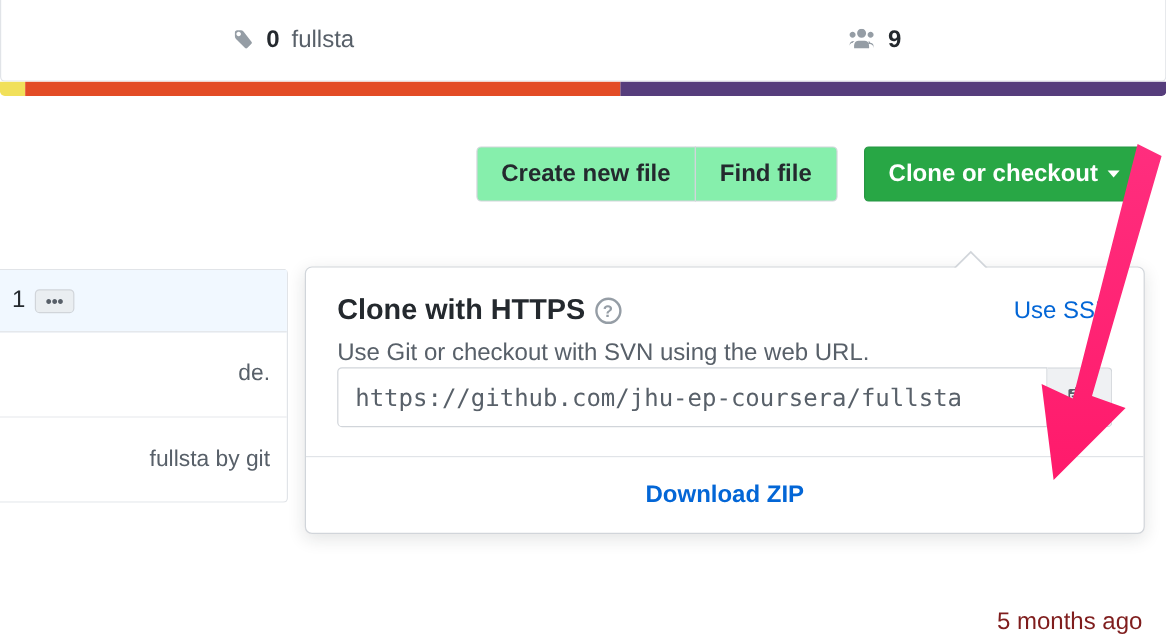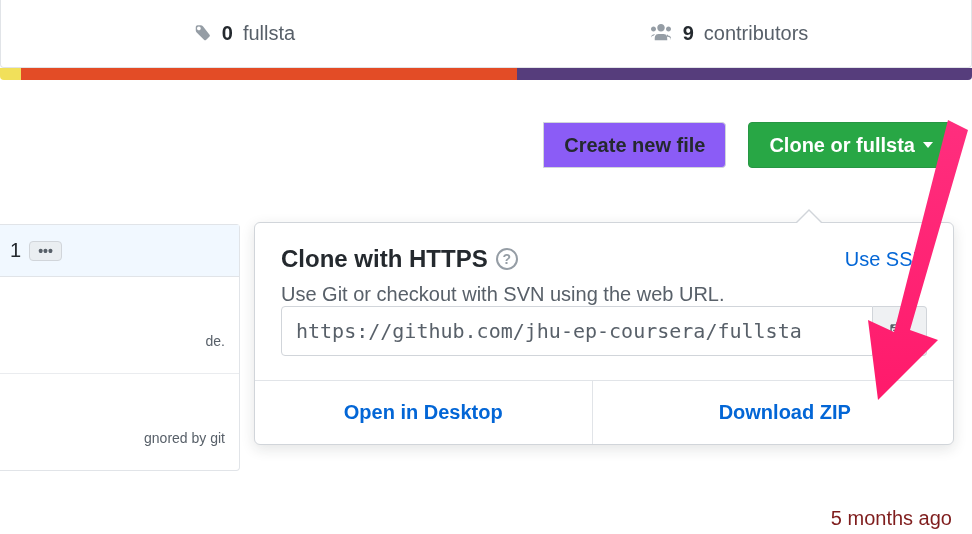--- a/index.html
+++ b/index.html
@@ -52,21 +52,21 @@
 
   
   .toolbar-row {
     display: flex;
     justify-content: flex-end;
     gap: 0;
     padding-right: 18px;
   }
   .btn-group { display: flex; }
   .btn {
-    background: #8b5cf6;
+    background: #86efac;
     border: 1px solid #d1d5da;
     color: #24292e;
     font-size: 20px;
     font-weight: 600;
     padding: 12px 20px;
     line-height: 1;
     cursor: pointer;
     white-space: nowrap;
   }
   .btn-group .btn { margin-left: -1px; }
@@ -116,24 +116,23 @@
     padding: 2px 8px;
     font-weight: 700;
     color: #586069;
     cursor: pointer;
     font-size: 14px;
     line-height: 1;
   }
   .history-cell {
     padding: 24px 14px;
     color: #586069;
-    font-size: 14px;
+    font-size: 19px;
     border-bottom: 1px solid #eaecef;
     text-align: right;
-    margin-top: 32px;
   }
   .history-cell:last-child { border-bottom: none; }
 
   .age-label {
     position: absolute;
     right: 20px;
     bottom: 4px;
     color: #7f1d1d;
     font-size: 20px;
   }
@@ -252,47 +251,47 @@
         <path d="M7.73 1.73C7.26 1.26 6.62 1 5.96 1H3.5C2.67 1 2 1.67 2 2.5v2.46c0 .66.26 1.3.73 1.77l6.06 6.06c.39.39 1.02.39 1.41 0l2.83-2.83c.39-.39.39-1.02 0-1.41L7.73 1.73zM4.5 5C3.67 5 3 4.33 3 3.5S3.67 2 4.5 2 6 2.67 6 3.5 5.33 5 4.5 5z"></path>
       </svg>
     <span class="num">0</span>
     <span>fullsta</span>
   </a>
   <a class="stats-item">
     <svg width="24" height="20" viewBox="0 0 16 16">
         <path d="M5 3c0-1.66 1.34-3 3-3s3 1.34 3 3-1.34 3-3 3-3-1.34-3-3zm8 9c0-1 0-4-3-4H6c-3 0-3 3-3 4v1h10v-1zM2 6c-1.1 0-2-.9-2-2s.9-2 2-2 2 .9 2 2-.9 2-2 2zm-2 6c0-.7 0-2.6 2-2.6.3-.5.8-.9 1.3-1.2C2 8 0 8.5 0 11v1zm14-6c1.1 0 2-.9 2-2s-.9-2-2-2-2 .9-2 2 .9 2 2 2zm-1.3 2.2c.5.3 1 .7 1.3 1.2 2 0 2 1.9 2 2.6v1c0-2.5-2-3-3.3-2.8z"></path>
       </svg>
     <span class="num">9</span>
-    <span>contributors</span>
   </a>
 </div>
 
 <div class="lang-bar">
   <div class="lang-seg lang-yellow"></div>
   <div class="lang-seg lang-orange"></div>
   <div class="lang-seg lang-purple"></div>
 </div>
 
 <div class="toolbar-row">
   <div class="btn-group">
     <button class="btn">Create new file</button>
+    <button class="btn">Find file</button>
   </div>
   <button class="btn btn-primary">
-    <span>Clone or fullsta</span>
+    <span>Clone or checkout</span>
     <span class="caret"></span>
   </button>
 </div>
 
 <div class="history-strip">
   <div class="history-header">
     <span class="n">1</span>
     <span class="ellipsis-btn">•••</span>
   </div>
   <div class="history-cell">de.</div>
-  <div class="history-cell">gnored by git</div>
+  <div class="history-cell">fullsta by git</div>
 </div>
 
 <div class="age-label">5 months ago</div>
 
 <div class="popover">
   <div class="popover-body">
     <div class="popover-head">
       <h3 class="popover-title">
         <span>Clone with HTTPS</span>
         <span class="help-ic">?</span>
@@ -303,21 +302,20 @@
     <div class="url-row">
       <input class="url-input" readonly="" value="https://github.com/jhu-ep-coursera/fullsta" style="">
       <button class="copy-btn">
         <svg width="20" height="22" viewBox="0 0 14 16">
             <path d="M2 13h4v1H2v-1zm5-6H2v1h5V7zm2 3V8l-3 3 3 3v-2h5v-2H9zM4.5 9H2v1h2.5V9zM2 12h2.5v-1H2v1zm9 1h1v2c-.02.28-.11.52-.3.7-.19.18-.42.28-.7.3H1c-.55 0-1-.45-1-1V4c0-.55.45-1 1-1h3c0-1.11.89-2 2-2 1.11 0 2 .89 2 2h3c.55 0 1 .45 1 1v5h-1V6H1v9h10v-2zM2 5h8c0-.55-.45-1-1-1H8c-.55 0-1-.45-1-1s-.45-1-1-1-1 .45-1 1-.45 1-1 1H3c-.55 0-1 .45-1 1z"></path>
           </svg>
       </button>
     </div>
   </div>
   <div class="popover-actions">
-    <a class="action">Open in Desktop</a>
     <a class="action">Download ZIP</a>
   </div>
 </div>
 
 <svg class="annot-arrow" width="140" height="280" viewBox="0 0 140 280">
   <defs>
     <linearGradient id="g" x1="0" y1="0" x2="0" y2="1">
       <stop offset="0" stop-color="#ff2e7e"></stop>
       <stop offset="1" stop-color="#ff1a6b"></stop>
     </linearGradient>

